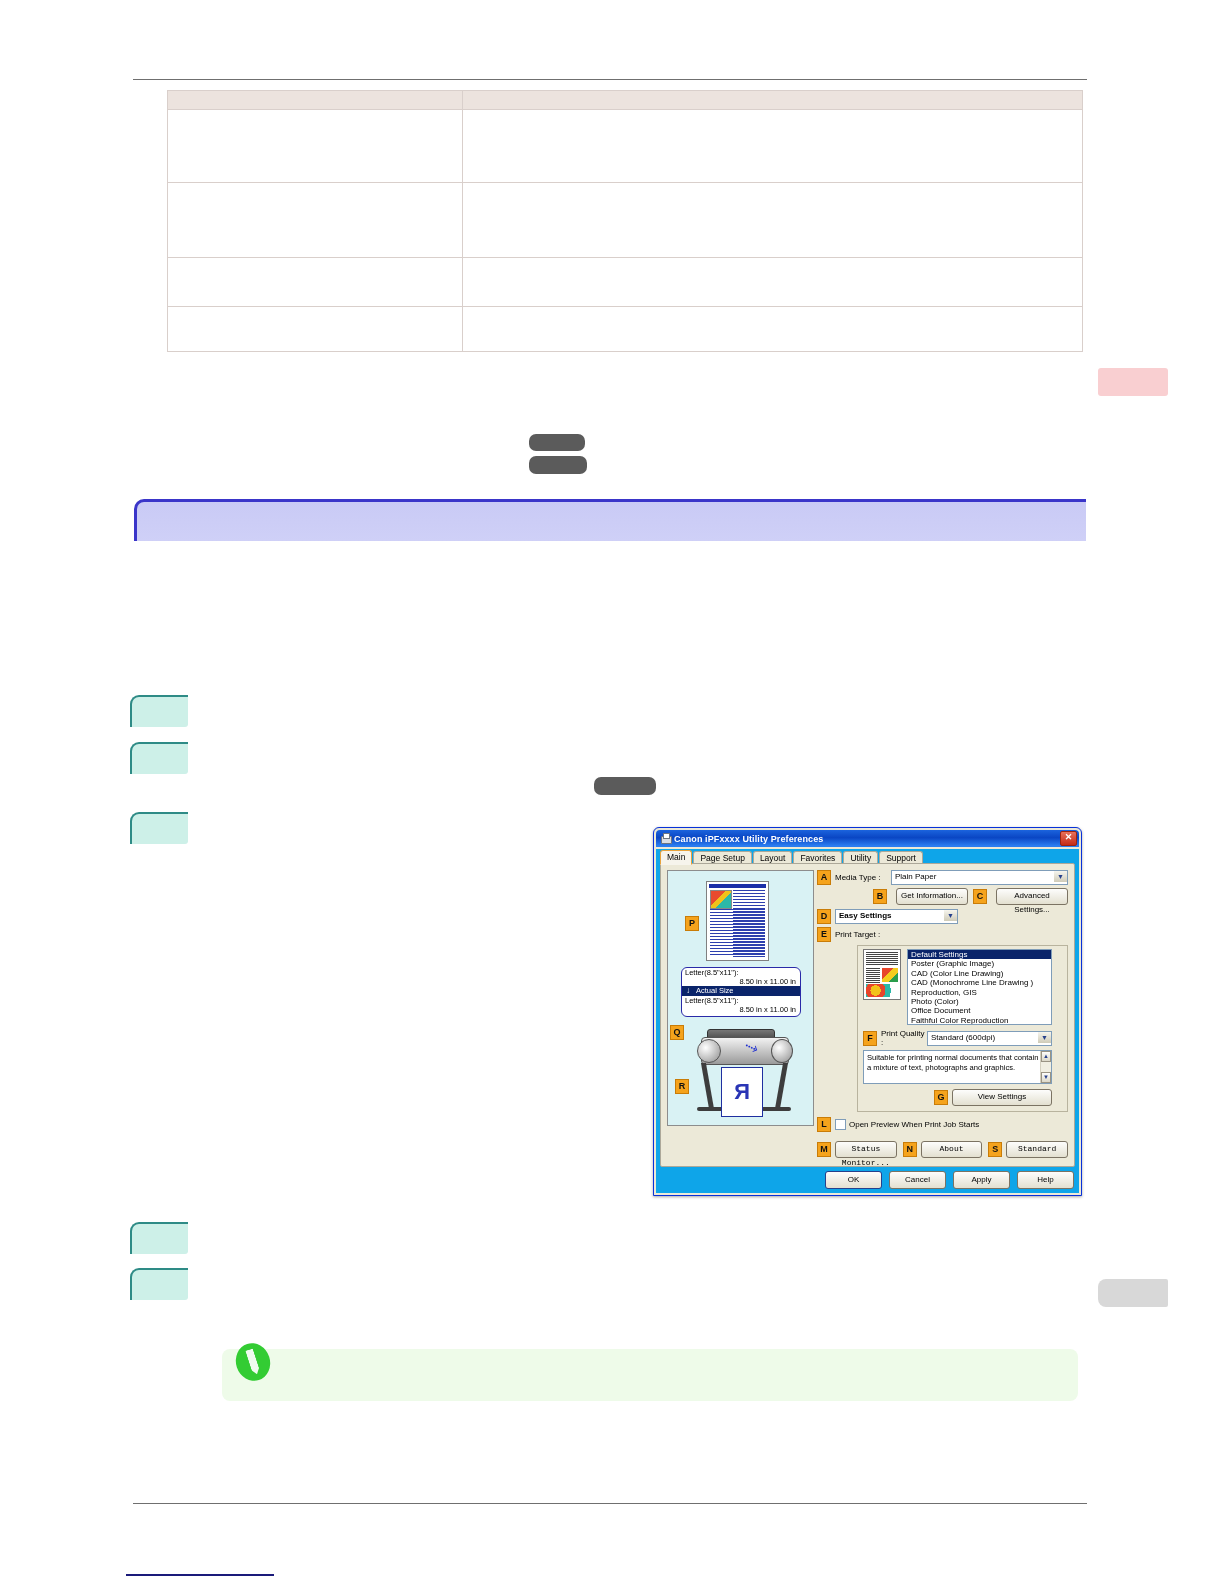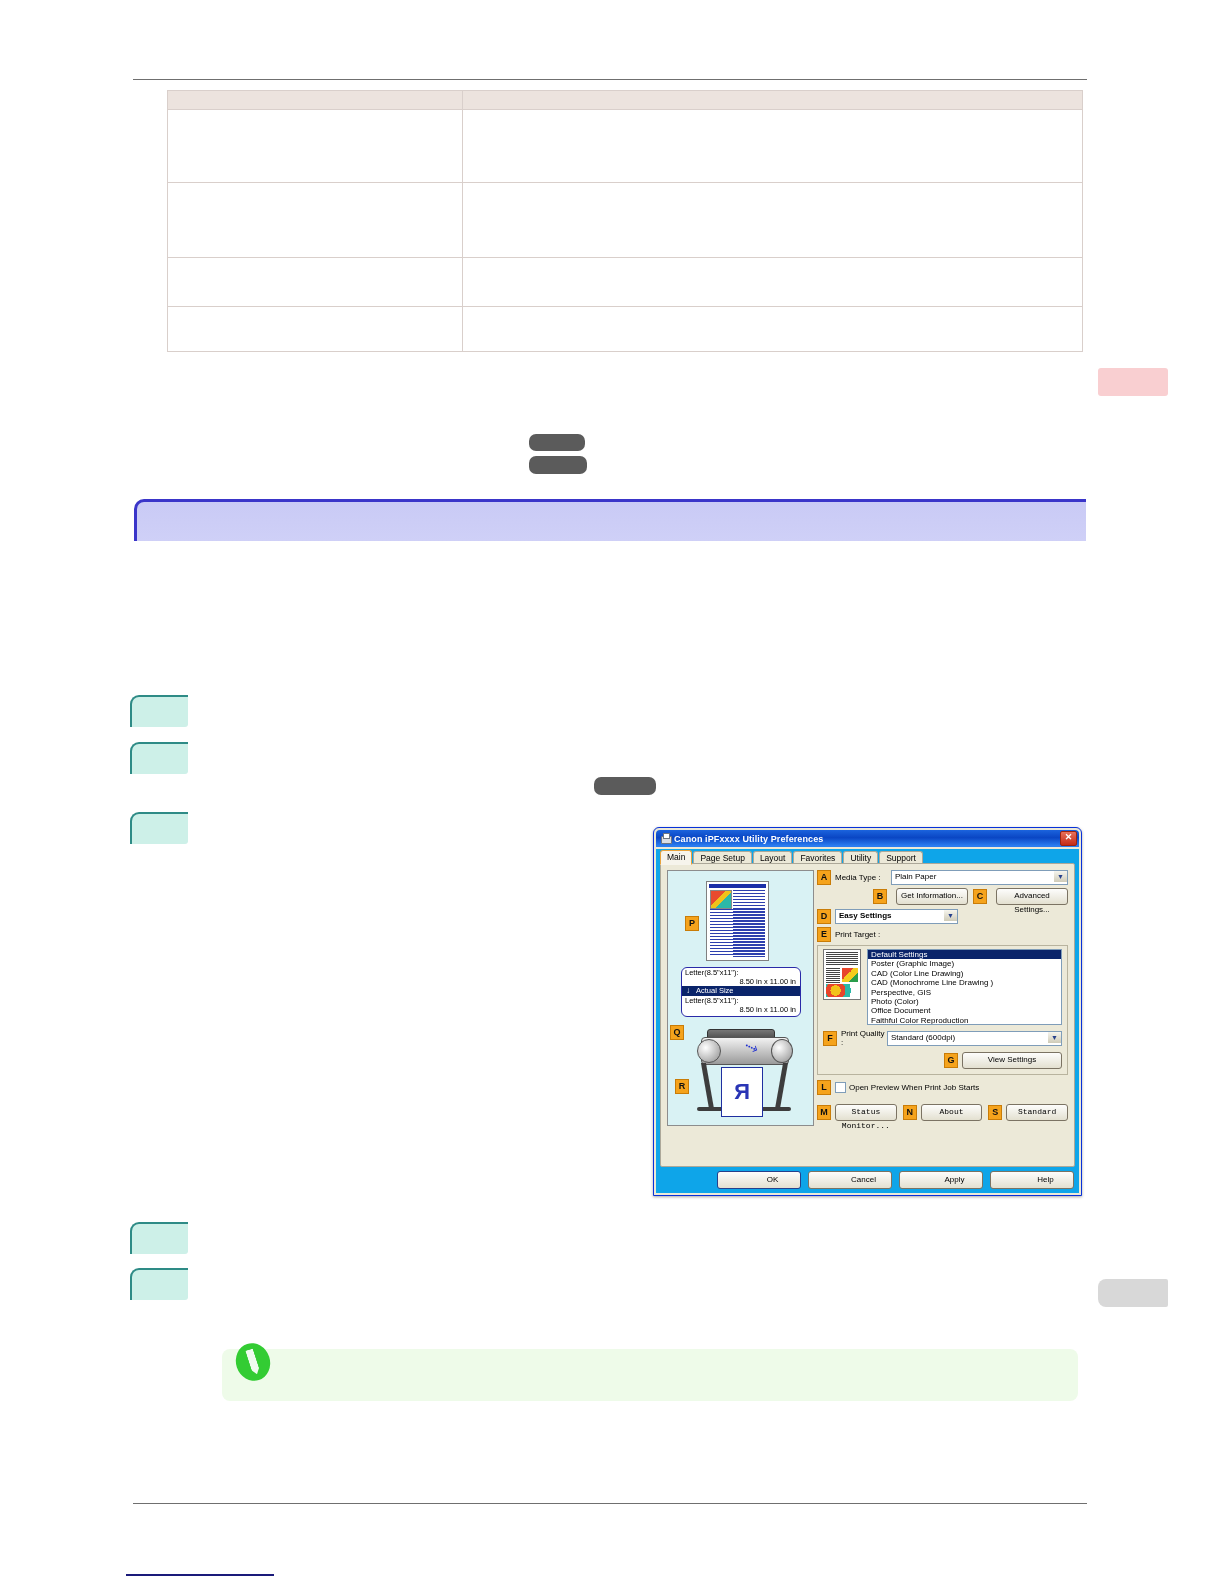--- a/index.html
+++ b/index.html
@@ -192,21 +192,21 @@
     position:absolute;right:0;top:0;width:13px;height:11px;margin:0;
     background:linear-gradient(#f6f5ee,#cfcbb8);border-left:1px solid #fff;
     color:#27408b;font-size:7px;text-align:center;line-height:11px;
   }
   .btn{
     background:linear-gradient(#fdfdfc,#e3e0d0);border:1px solid #7b7363;border-radius:3px;
     font-size:8px;color:#000;text-align:center;line-height:14px;height:15px;
   }
   .btn.def{border:1px solid #27408b;}
   .groupbox{
-    border:1px solid #b8b39e;margin-top:3px;padding:3px 5px 5px 5px;position:relative;
+    border:1px solid #b8b39e;margin-top:3px;padding:3px 15px 5px 5px;position:relative;margin-left:40px;
   }
   .listbox{
     background:#fff;border:1px solid #7f9db9;height:74px;font-size:8px;overflow:hidden;
   }
   .listbox div{padding-left:3px;line-height:9.4px;color:#000;}
   .listbox div.sel{background:#0a246a;color:#fff;}
   .tgtimg{
     width:36px;height:49px;background:#fff;border:1px solid #777;
     position:relative;overflow:hidden;
   }
@@ -236,21 +236,21 @@
   .btnrow3{display:flex;gap:6px;margin-top:9px;}
   .btnrow3 .btn{flex:1;font-family:Liberation Mono, monospace;}
   .badge2{
     display:inline-block;width:12px;height:13px;background:#f5a31c;border:1px solid #c97c07;
     color:#111;font-weight:bold;font-size:9px;line-height:12px;text-align:center;margin-right:4px;
     flex:none;
   }
   .footbtns{
     position:absolute;right:5px;bottom:4px;display:flex;gap:7px;
   }
-  .footbtns .btn{width:55px;height:16px;line-height:15px;padding-left:27px;}
+  .footbtns .btn{width:55px;height:16px;line-height:15px;}
 </style>
 </head>
 <body>
 
 <div class="page">
 
   <div class="rule-top"></div>
   <div class="rule-bottom"></div>
   <div class="rule-footer"></div>
 
@@ -412,36 +412,43 @@
                 <div class="t1"></div>
                   <div class="t2"></div>
                   <div class="t3"></div>
                   <div class="t4"></div>
               </div>
               <div class="listbox" style="flex:1">
                 <div class="sel">Default Settings</div>
                 <div>Poster (Graphic Image)</div>
                 <div>CAD (Color Line Drawing)</div>
                 <div>CAD (Monochrome Line Drawing )</div>
-                <div>Perspective, GIS</div>
+                <div>Reproduction, GIS</div>
                 <div>Photo (Color)</div>
                 <div>Office Document</div>
                 <div>Faithful Color Reproduction</div>
               </div>
             </div>
 
             <div class="row" style="margin-top:4px;">
               <span class="badge2">F</span>
               <span class="lbl" style="width:46px;">Print Quality :</span>
               <div class="combo">
                 <span>Standard (600dpi)</span>
                 <span class="arw">▼</span>
               </div>
             </div>
 
+            <div class="descbox">
+              <span>Suitable for printing normal documents that contain a mixture of text, photographs and graphics.</span>
+              <div class="scrollv">
+                <div class="up">▲</div>
+                <div class="dn">▼</div>
+              </div>
+            </div>
 
             <div style="display:flex;justify-content:flex-end;align-items:center;margin-top:5px;">
               <span class="badge2">G</span>
               <div class="btn" style="width:98px;">View Settings</div>
             </div>
           </div>
 
           <div class="chkrow">
             <span class="badge2">L</span>
             <div class="chk"></div>

